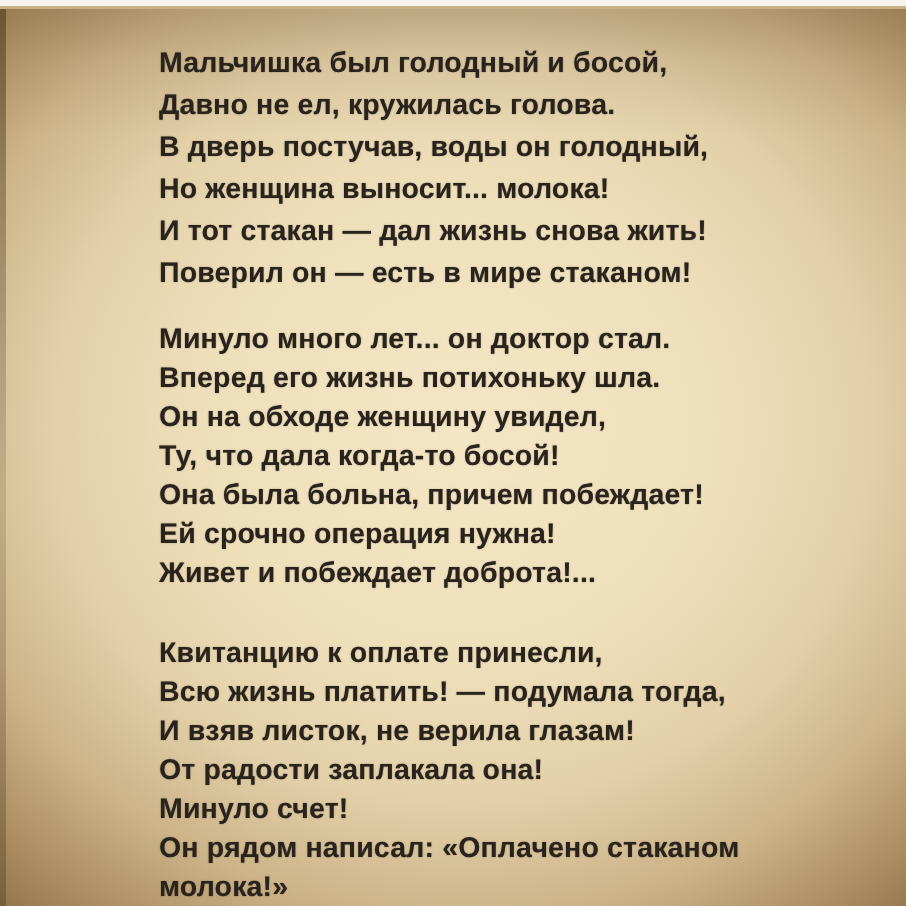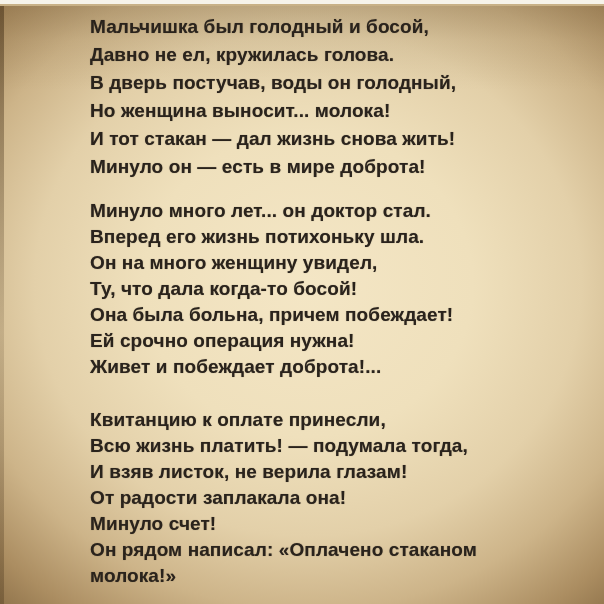--- a/index.html
+++ b/index.html
@@ -45,47 +45,47 @@
     top: 0;
     left: 90px;
     right: 20px;
     padding-top: 13px;
     color: #2a231c;
     font-weight: 700;
     font-size: 19px;
     letter-spacing: 0.1px;
     text-shadow: 0 0 1px rgba(42,35,28,0.45);
   }
-  .stanza { margin: 0; }
+  .stanza { margin: 16px; }
   .stanza-1 { line-height: 28px; }
   .stanza-2 { line-height: 26px; margin-top: 17px; }
   .stanza-3 { line-height: 26px; margin-top: 27px; }
   .poem-line { display: block; white-space: nowrap; }
 </style>
 </head>
 <body>
 
 <div class="page">
   <div class="edge-shade-left"></div>
   <div class="top-strip" style="background: rgb(246, 243, 234);"></div>
   <div class="top-strip-line" style="background: rgb(200, 177, 135);"></div>
 
   <div class="poem" style="color: rgb(42, 35, 28);">
     <div class="stanza stanza-1">
       <span class="poem-line">Мальчишка был голодный и босой,</span>
       <span class="poem-line">Давно не ел, кружилась голова.</span>
       <span class="poem-line">В дверь постучав, воды он голодный,</span>
       <span class="poem-line">Но женщина выносит... молока!</span>
       <span class="poem-line">И тот стакан — дал жизнь снова жить!</span>
-      <span class="poem-line">Минуло он — есть в мире доброта!</span>
+      <span class="poem-line">Поверил он — есть в мире стаканом!</span>
     </div>
     <div class="stanza stanza-2">
       <span class="poem-line">Минуло много лет... он доктор стал.</span>
       <span class="poem-line">Вперед его жизнь потихоньку шла.</span>
-      <span class="poem-line">Он на много женщину увидел,</span>
+      <span class="poem-line">Он на обходе женщину увидел,</span>
       <span class="poem-line">Ту, что дала когда-то босой!</span>
       <span class="poem-line">Она была больна, причем побеждает!</span>
       <span class="poem-line">Ей срочно операция нужна!</span>
       <span class="poem-line">Живет и побеждает доброта!...</span>
     </div>
     <div class="stanza stanza-3">
       <span class="poem-line">Квитанцию к оплате принесли,</span>
       <span class="poem-line">Всю жизнь платить! — подумала тогда,</span>
       <span class="poem-line">И взяв листок, не верила глазам!</span>
       <span class="poem-line">От радости заплакала она!</span>

